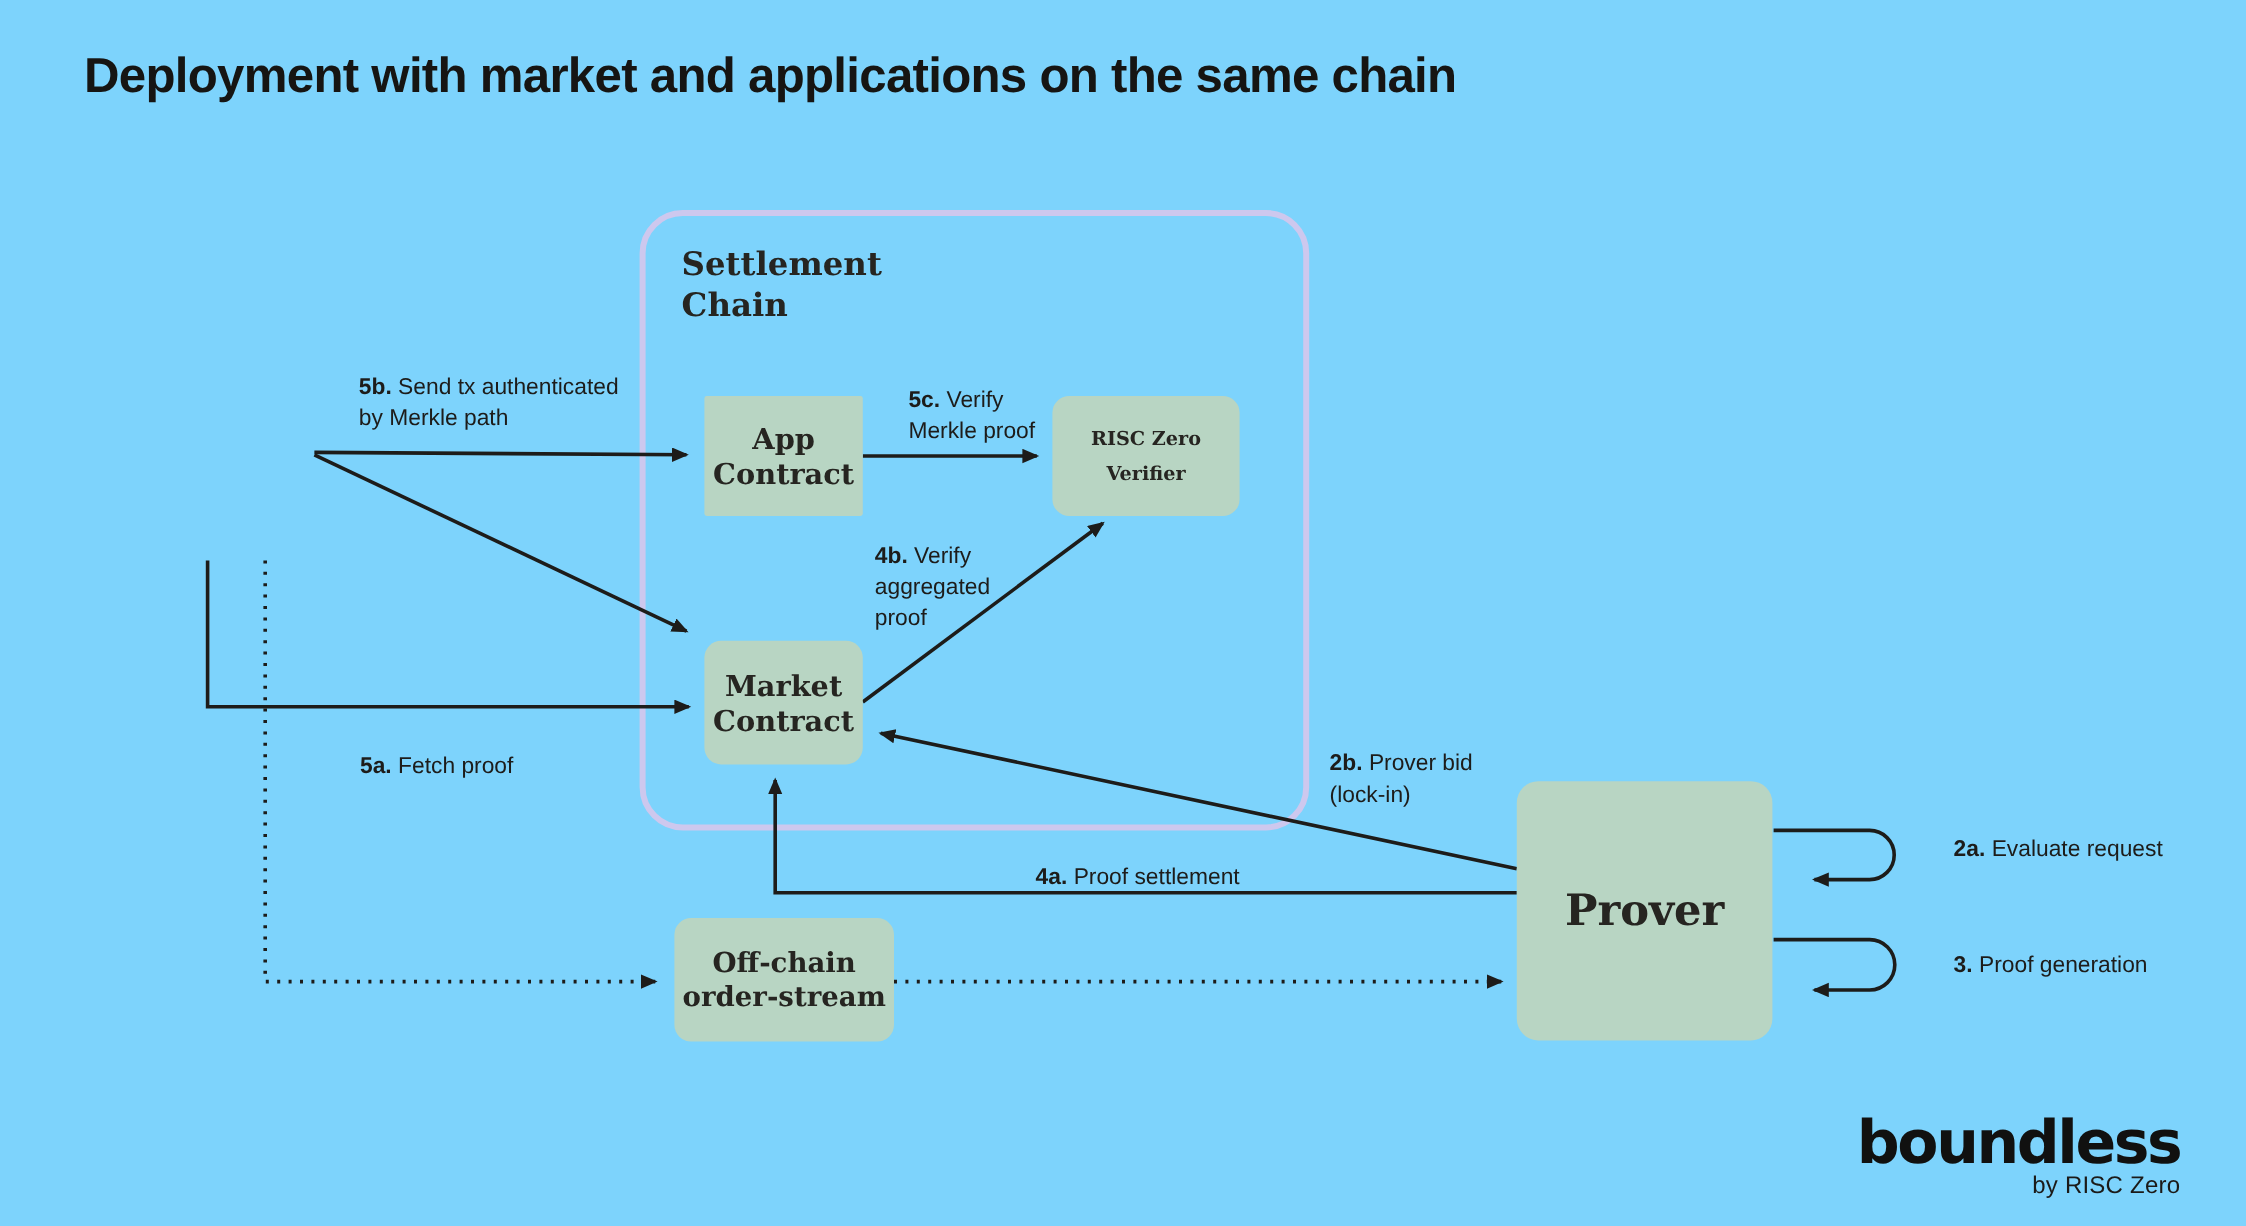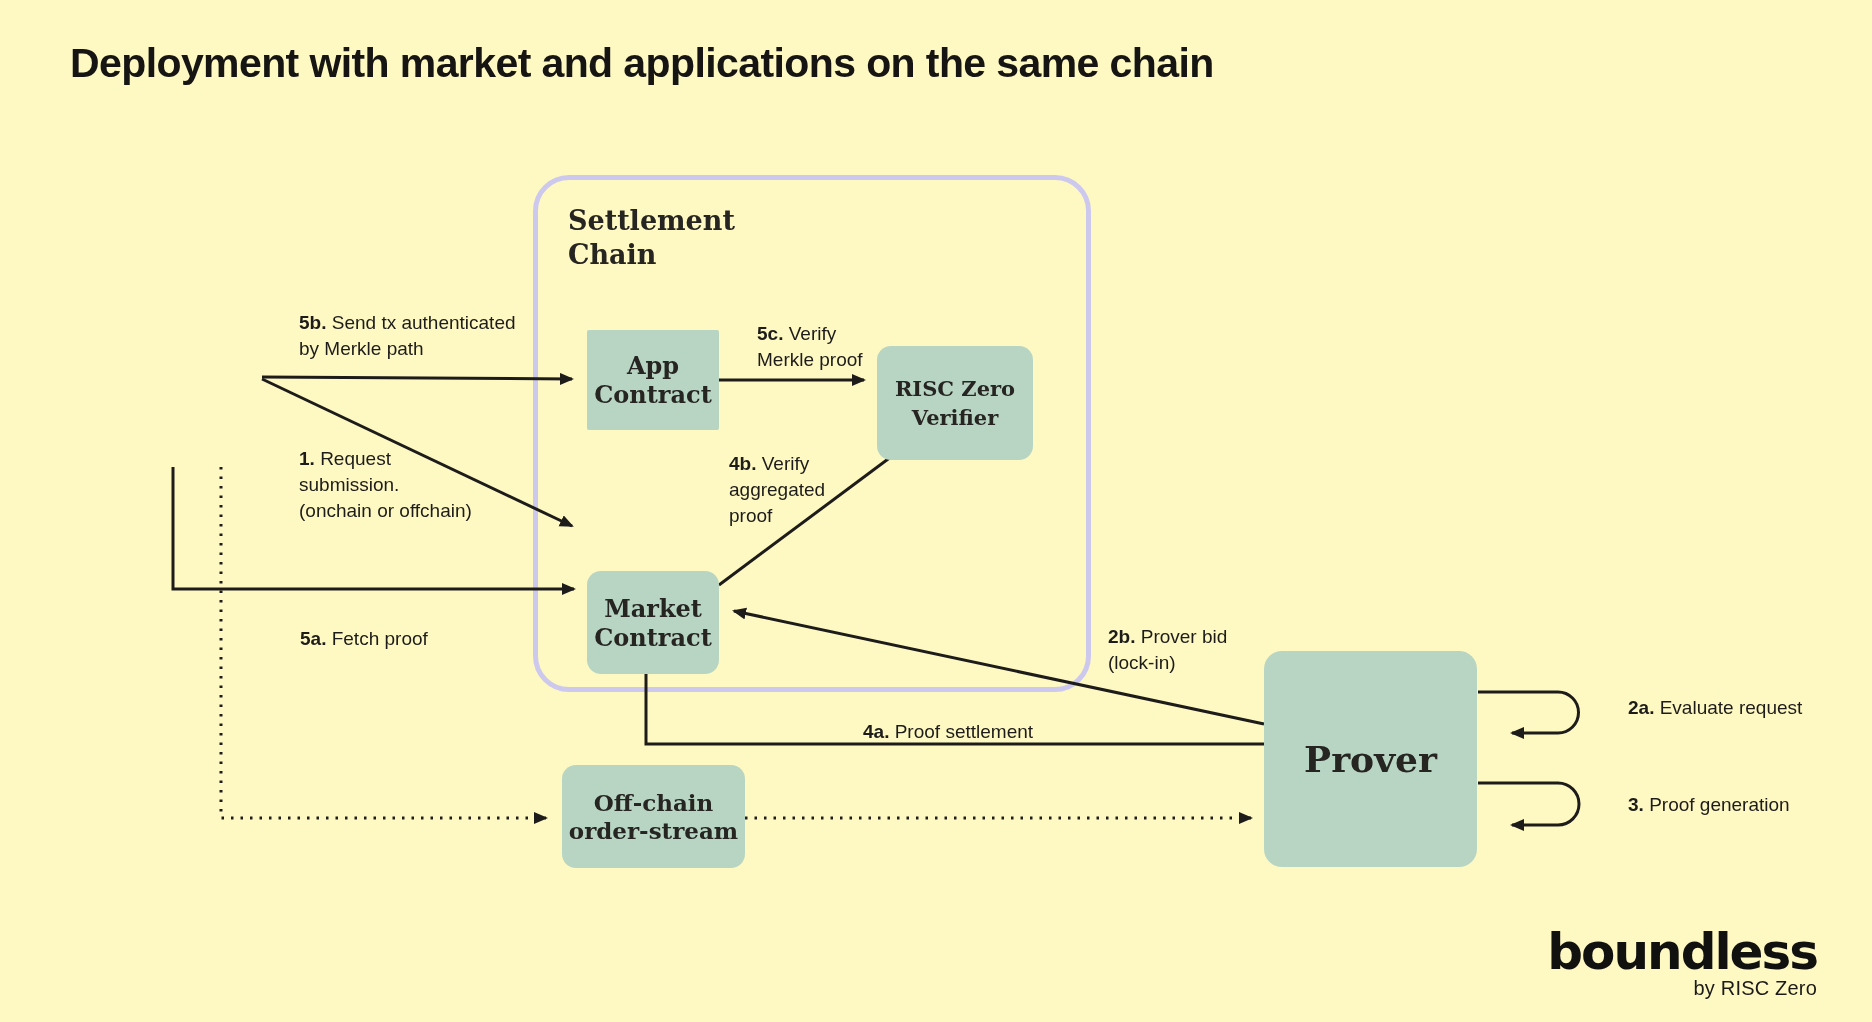--- a/index.html
+++ b/index.html
@@ -4,21 +4,21 @@
 <style>
   html, body {
     margin: 0;
     padding: 0;
     background: #edece7;
   }
   .canvas {
     position: relative;
     width: 1872px;
     height: 1022px;
-    background: #fef9c3;
+    background: #7dd3fc;
     font-family: "Liberation Sans", sans-serif;
     color: #1b1a18;
     overflow: hidden;
   }
   .title {
     position: absolute;
     left: 70px;
     top: 40px;
     font-size: 41px;
     font-weight: 700;
@@ -65,26 +65,26 @@
   .node.green  { background: #b8d5c3; }
   .node-app {
     left: 82px; top: 285px; width: 180px; height: 182px;
     border-radius: 18px; font-size: 36px;
   }
   .node-app-contract {
     left: 587px; top: 330px; width: 132px; height: 100px;
     border-radius: 2px; font-size: 24px; line-height: 29px;
   }
   .node-verifier {
-    left: 877px; top: 346px; width: 156px; height: 114px;
-    border-radius: 14px; font-size: 21px; line-height: 29px;
+    left: 877px; top: 330px; width: 156px; height: 100px;
+    border-radius: 14px; font-size: 16px; line-height: 29px;
   }
   .node-market {
     left: 587px; top: 534px; width: 132px; height: 103px;
-    border-radius: 14px; font-size: 24px; line-height: 29px; margin-top: 37px;
+    border-radius: 14px; font-size: 24px; line-height: 29px;
   }
   .node-offchain {
     left: 562px; top: 765px; width: 183px; height: 103px;
     border-radius: 14px; font-size: 23px; line-height: 28px;
   }
   .node-prover {
     left: 1264px; top: 651px; width: 213px; height: 216px;
     border-radius: 18px; font-size: 36px;
   }
   
@@ -179,25 +179,20 @@
     <span>Off-chain order-stream</span>
   </div>
   <div class="node green node-prover">
     <span>Prover</span>
   </div>
 
   <div class="elabel" id="lbl-e5b">
       <div><b>5b.</b> Send tx authenticated</div>
       <div>by Merkle path</div>
     </div>
-  <div class="elabel" id="lbl-e1">
-      <div><b>1.</b> Request</div>
-      <div>submission.</div>
-      <div>(onchain or offchain)</div>
-    </div>
   <div class="elabel" id="lbl-e5c">
       <div><b>5c.</b> Verify</div>
       <div>Merkle proof</div>
     </div>
   <div class="elabel" id="lbl-e4b">
       <div><b>4b.</b> Verify</div>
       <div>aggregated</div>
       <div>proof</div>
     </div>
   <div class="elabel" id="lbl-e5a">

